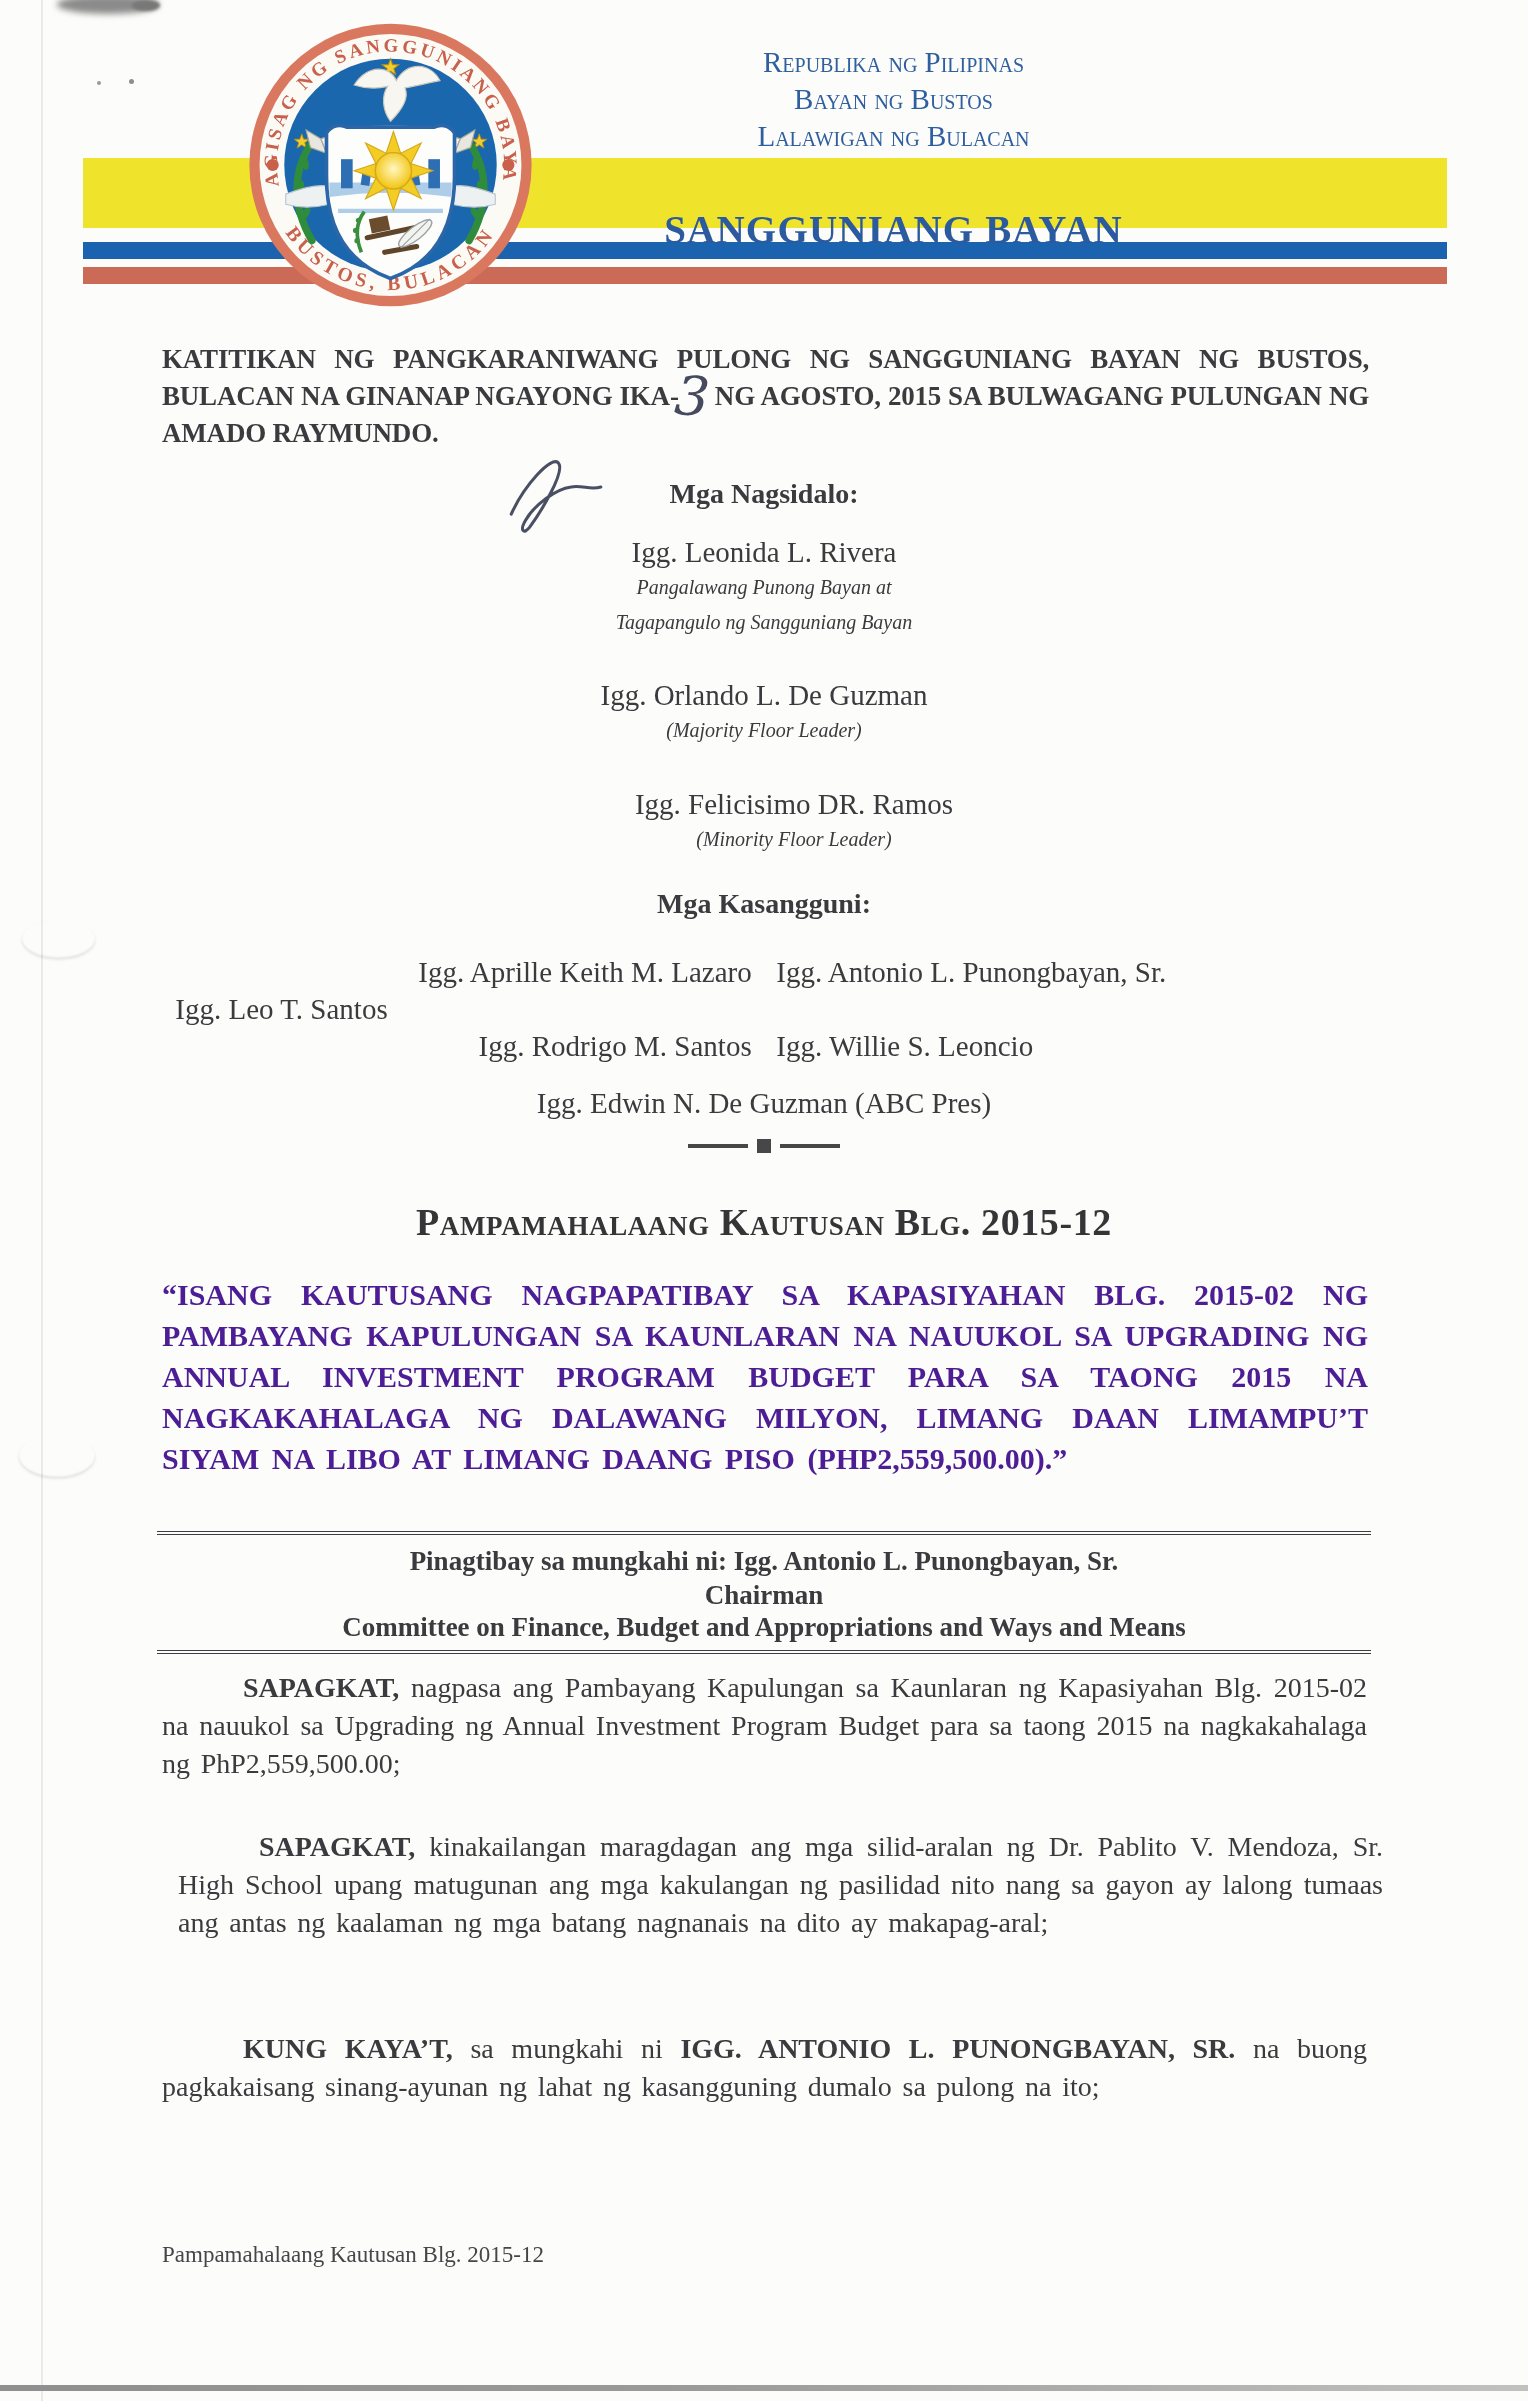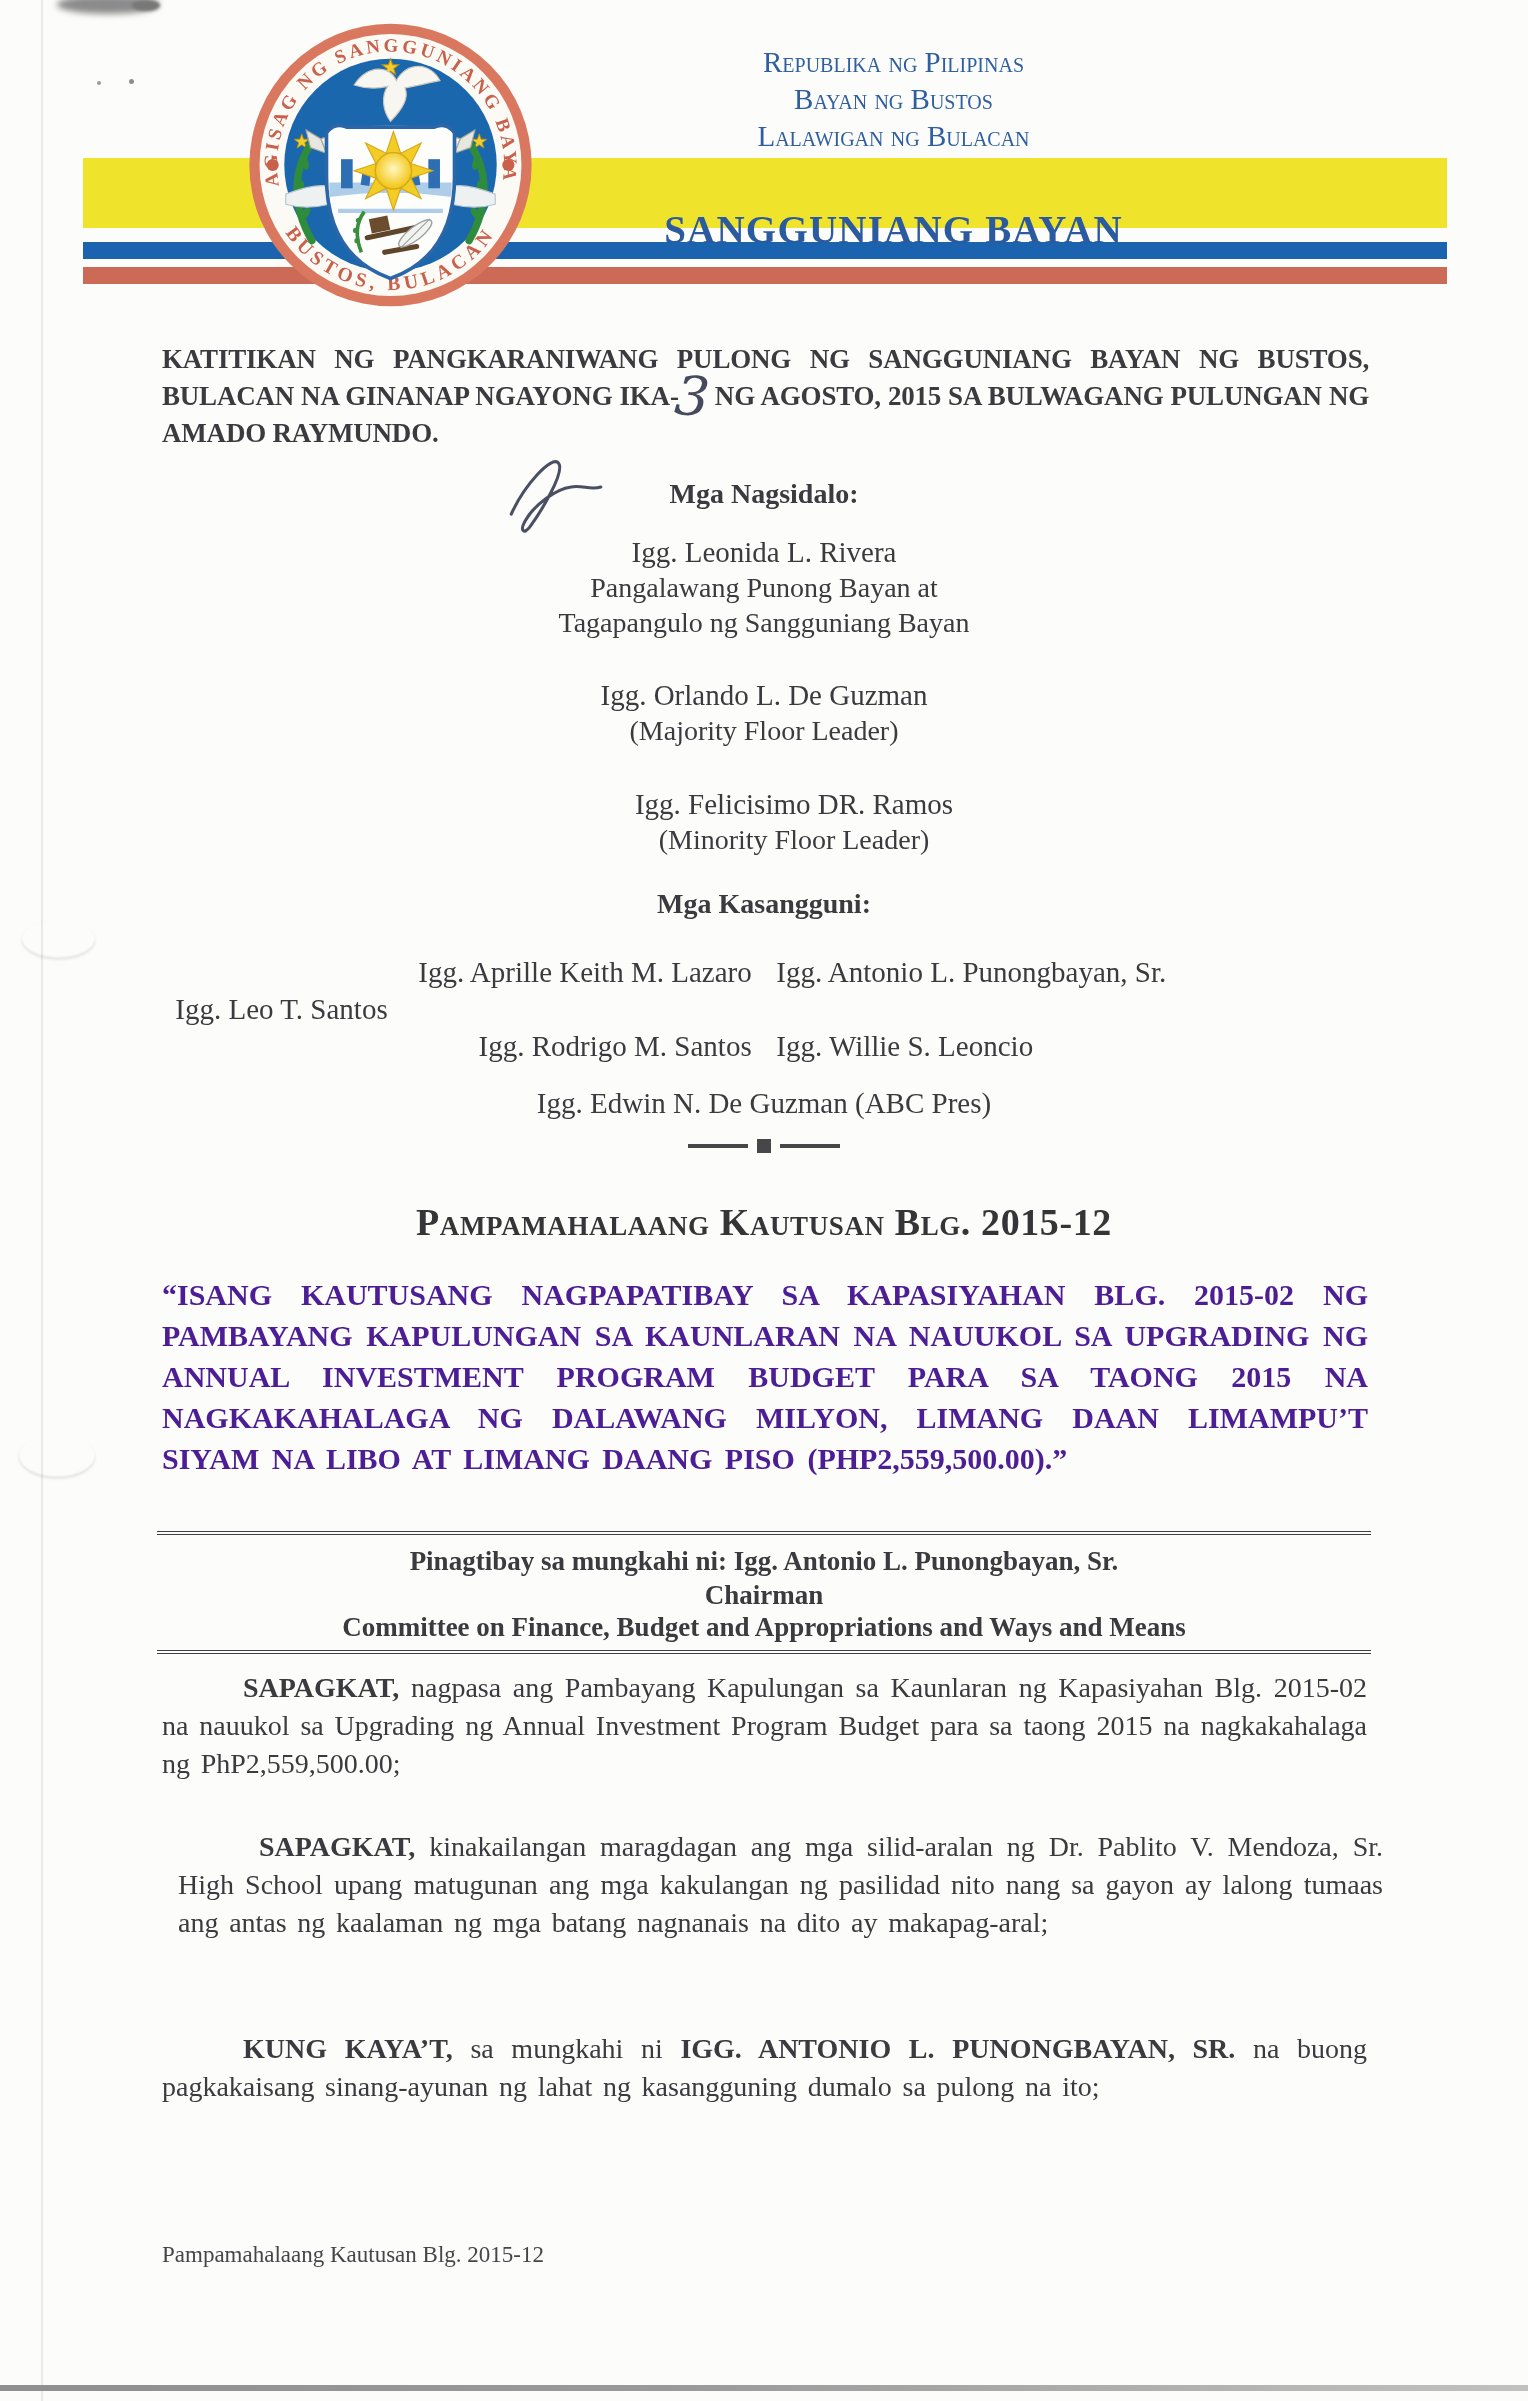--- a/index.html
+++ b/index.html
@@ -58,21 +58,21 @@
     display:inline-block; font-family:"DejaVu Serif",serif;
     font-style:italic; font-weight:400; font-size:54px; line-height:0;
     color:#454a5e; transform:rotate(5deg) translateY(10px); margin:0 -2.5px;
   }
   .sig { position:absolute; left:496px; top:439px; width:151px; height:117px; transform:rotate(6deg); }
 
   .center-block { left:163px; width:1202px; text-align:center; }
   .h-section { font-weight:bold; font-size:28px; line-height:36px; }
   .att { font-size:29px; }
   .att .name { line-height:36px; }
-  .att .role { font-size:28px; line-height:35px; }
+  .att .role { font-style:italic; font-size:20px; line-height:35px; }
   .att-ramos { transform:translateX(30px); }
 
   .council { left:163px; top:954px; width:1202px; font-size:29px; }
   .council .row { display:flex; line-height:37px; }
   .council .c1 { flex:1 1 50%; text-align:right; padding-right:12.3px; }
   .council .c2 { flex:1 1 50%; text-align:left;  padding-left:12.3px; }
   .council .last { text-align:center; line-height:37px; margin-top:20px; }
 
   .divider { left:0; top:1139px; width:1528px; display:flex;
              justify-content:center; align-items:center; gap:9.2px; }

